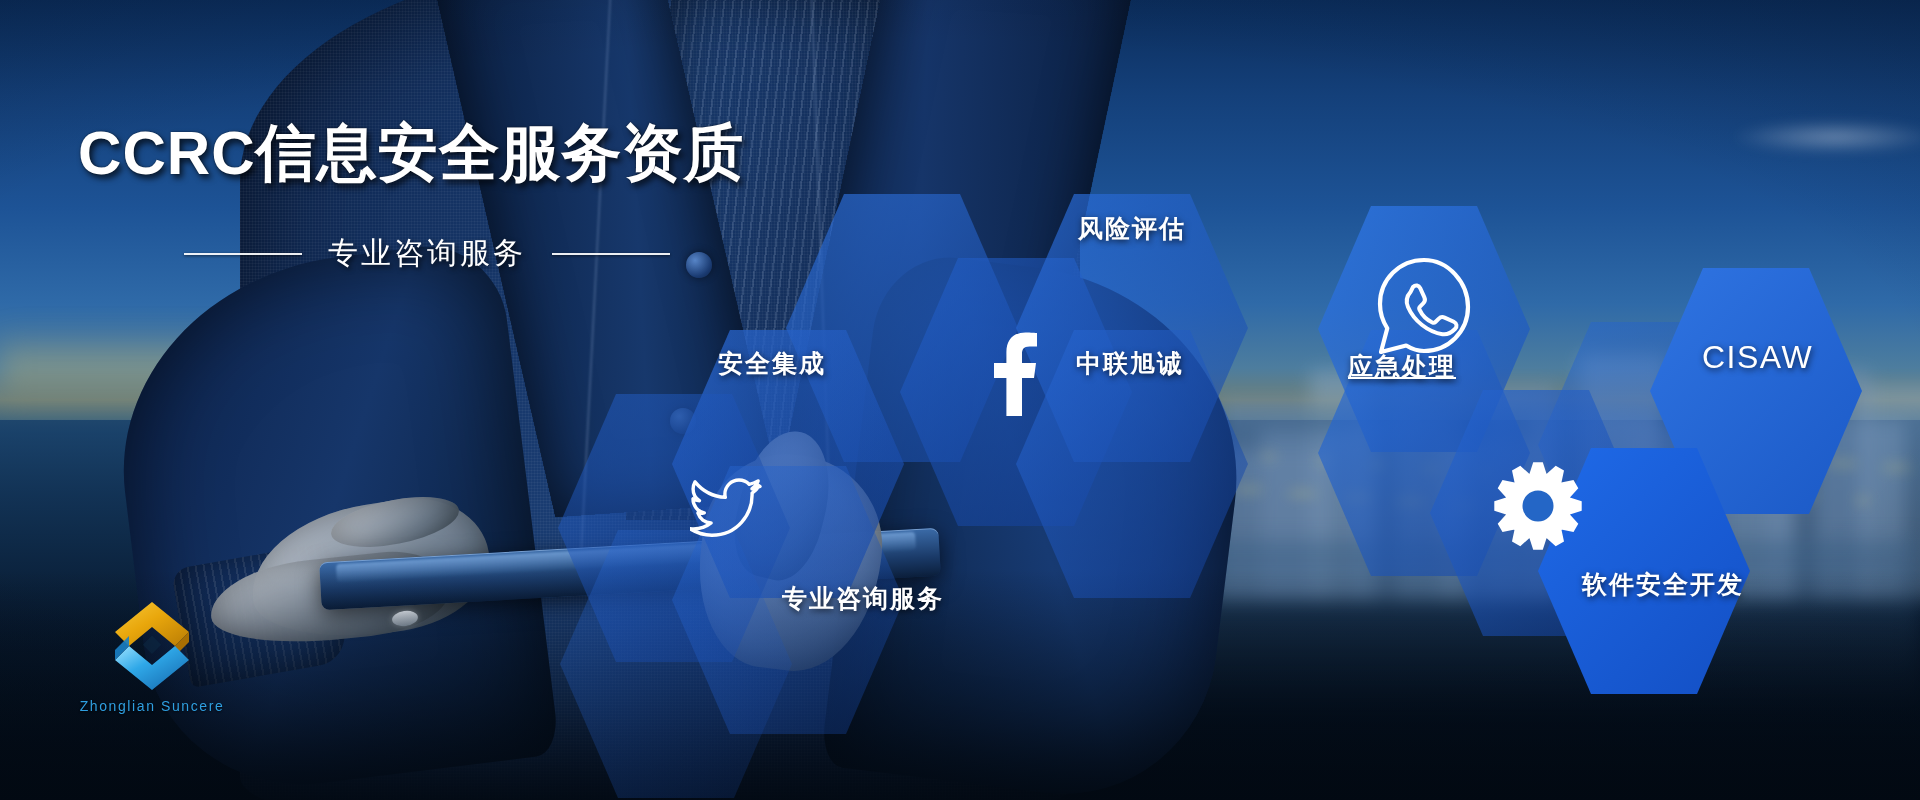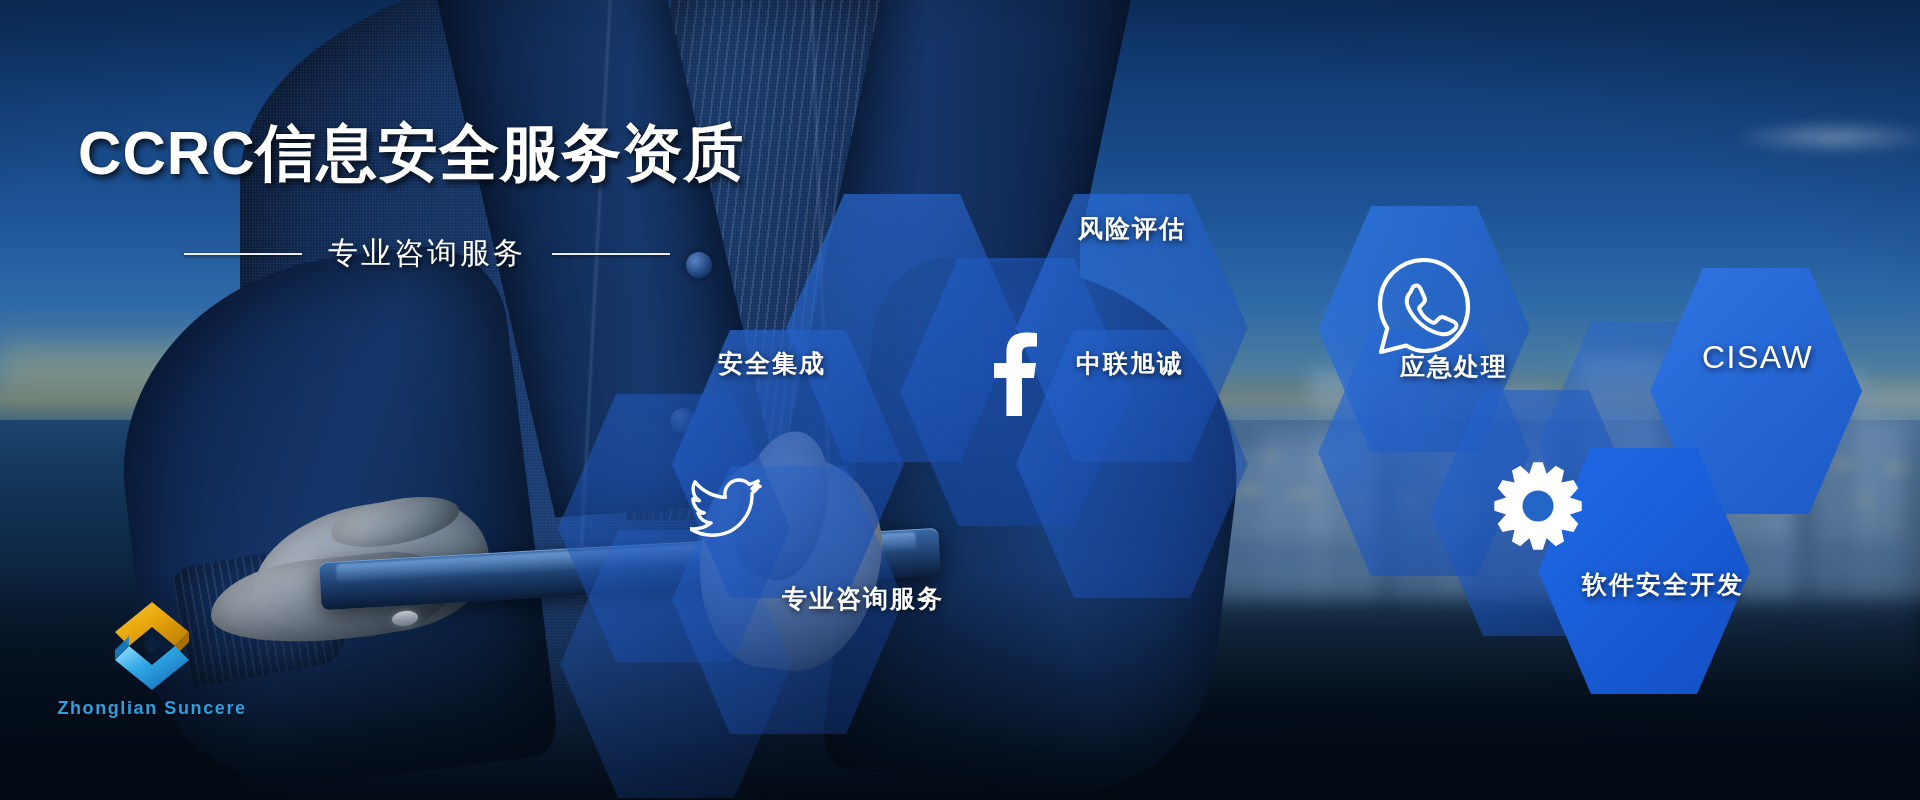--- a/index.html
+++ b/index.html
@@ -211,21 +211,21 @@
   .hexicon{ position:absolute; z-index:41; }
 
   
   .logo{ position:absolute; left:52px; top:596px; width:200px; z-index:40; text-align:center; }
   .logo-mark{ position:relative; width:110px; height:100px; margin:0 auto; }
   .logo-cn{
     margin-top:6px; font-size:30px; font-weight:bold; color:#29a8e6; letter-spacing:3px;
     text-shadow:0 1px 3px rgba(0,0,0,.7);
   }
   .logo-en{
-    margin-top:2px; font-size:18px; font-weight:bold; color:#2f9fe0; letter-spacing:1.6px;
+    margin-top:2px; font-size:14px; font-weight:normal; color:#2f9fe0; letter-spacing:1.6px;
     text-shadow:0 1px 2px rgba(0,0,0,.7);
   }
 </style>
 </head>
 <body>
 
 <div id="banner">
 
   <div class="bg-sky"></div>
   <div class="bg-horizon"></div>
@@ -344,21 +344,21 @@
 
     <div class="hex" style="left:1318px; top:206px; width:212px; height:246px; background:linear-gradient(135deg, rgba(48,120,230,.82), rgba(22,76,176,.66));"></div>
     <div class="hexicon" style="left:1372px; top:254px; width:104px; height:104px;">
       <svg viewBox="0 0 104 104" width="104" height="104">
         <path d="M52 6 C27.6 6 8 25.6 8 50 c0 9 2.7 17.3 7.3 24.3 L9 98 l25.2 -6.5 C40.6 95.4 46 97 52 97 c24.4 0 44 -19.6 44 -44 S76.4 6 52 6 z" fill="none" stroke="#ffffff" stroke-width="4.2" stroke-linejoin="round"></path>
         <path d="M41 33 c2.5 -2.5 5.8 -1.8 7.2 1.2 l4.2 9.2 c1 2.2 .5 4.3 -1.2 6 l-3.2 3.2 c-0.9 .9 -1 2 -.5 3.1 2.6 5.6 7.2 10.2 12.8 12.8 1.1 .5 2.2 .4 3.1 -.5 l3.2 -3.2 c1.7 -1.7 3.8 -2.2 6 -1.2 l9.2 4.2 c3 1.4 3.7 4.7 1.2 7.2 -3.5 3.5 -8 6 -12.6 5.2 C56 78 42 67 36 53 c-2.4 -5.6 -1 -11.2 2.6 -15.2 z" fill="none" stroke="#ffffff" stroke-width="4" stroke-linejoin="round"></path>
       </svg>
     </div>
 
     <div class="hex" style="left:1318px; top:330px; width:212px; height:246px; background:linear-gradient(135deg, rgba(42,110,218,.72), rgba(18,66,160,.56));"></div>
-    <div class="hexlabel-abs" style="left:1400px; top:350px;">应急处理</div>
+    <div class="hexlabel-abs" style="left:1348px; top:350px;text-decoration:underline;">应急处理</div>
 
     <div class="hex" style="left:1430px; top:390px; width:212px; height:246px; background:linear-gradient(135deg, rgba(38,102,210,.70), rgba(16,60,152,.54));"></div>
     <div class="hexicon" style="left:1492px; top:460px; width:92px; height:92px;">
       <svg viewBox="0 0 92 92" width="92" height="92" id="gearsvg">
           <path d="M41.2 2.3L50.8 2.3L54.6 14.1L54.5 14.1L63.7 5.7L72.0 10.5L69.4 22.7L69.3 22.6L81.5 20.0L86.3 28.3L77.9 37.5L77.9 37.4L89.7 41.2L89.7 50.8L77.9 54.6L77.9 54.5L86.3 63.7L81.5 72.0L69.3 69.4L69.4 69.3L72.0 81.5L63.7 86.3L54.5 77.9L54.6 77.9L50.8 89.7L41.2 89.7L37.4 77.9L37.5 77.9L28.3 86.3L20.0 81.5L22.6 69.3L22.7 69.4L10.5 72.0L5.7 63.7L14.1 54.5L14.1 54.6L2.3 50.8L2.3 41.2L14.1 37.4L14.1 37.5L5.7 28.3L10.5 20.0L22.7 22.6L22.6 22.7L20.0 10.5L28.3 5.7L37.5 14.1L37.4 14.1Z" fill="#ffffff" fill-rule="evenodd"></path>
           <circle cx="46" cy="46" r="16" fill="none" stroke="#2663c9" stroke-width="0"></circle>
           <circle cx="46" cy="46" r="15.5" fill="#2466c6"></circle>
         </svg>
     </div>
 

